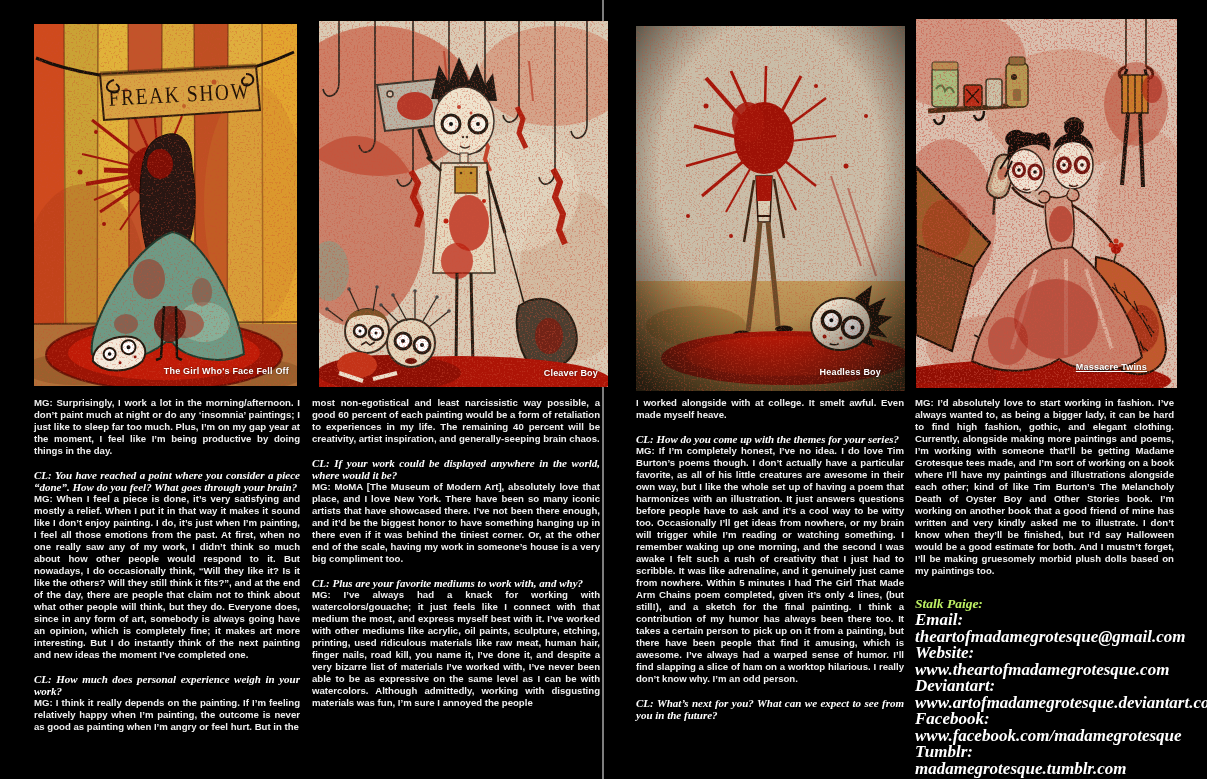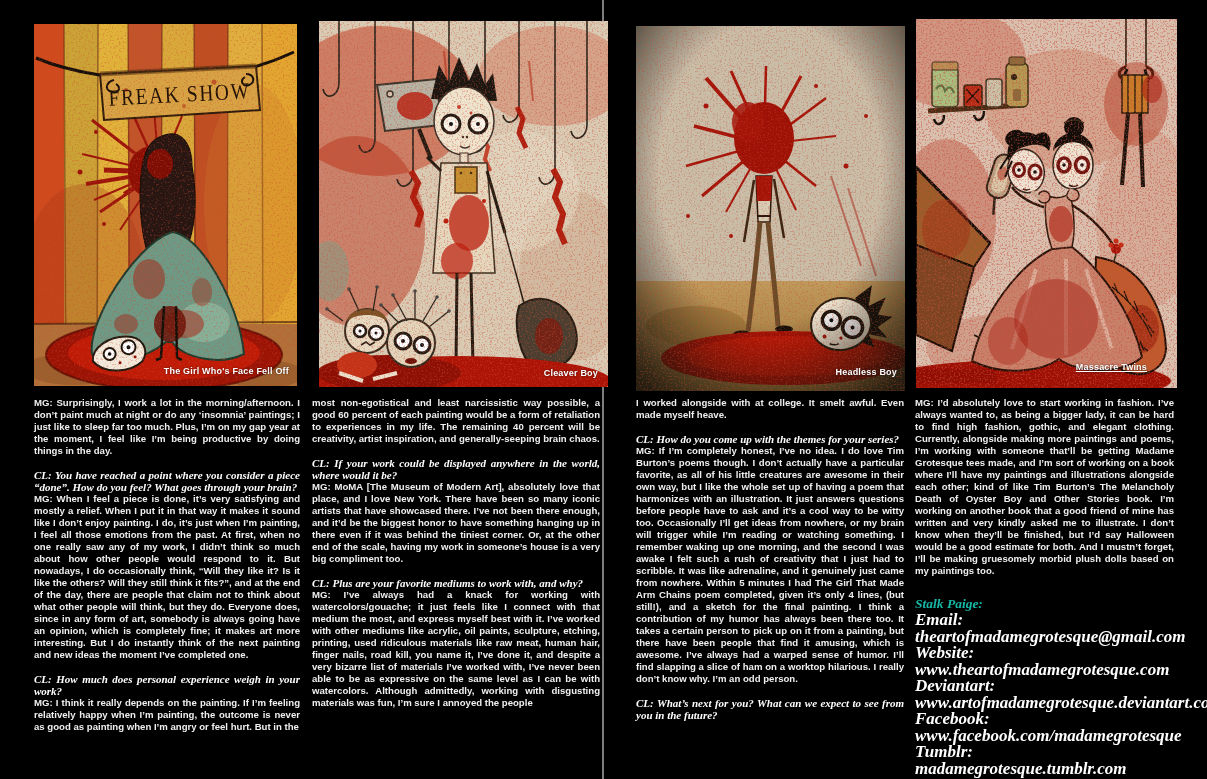--- a/index.html
+++ b/index.html
@@ -13,39 +13,39 @@
   .p1{left:34px;top:24px;width:263px;height:362px;}
   .p2{left:311px;top:21px;width:289px;height:366px;padding-left:8px;}
   .p3{left:636px;top:26px;width:269px;height:365px;}
   .p4{left:916px;top:19px;width:261px;height:369px;}
   .panel-caption{
     position:absolute;color:#fff;font:bold 9px "Liberation Sans",sans-serif;
     letter-spacing:.2px;text-shadow:0 0 2px rgba(0,0,0,.65);white-space:nowrap;
   }
   .p1 .panel-caption{right:8px;bottom:10px;margin-top:9px;}
   .p2 .panel-caption{right:10px;bottom:9px;}
-  .p3 .panel-caption{right:8px;bottom:14px;}
+  .p3 .panel-caption{right:24px;bottom:14px;}
   .p4 .panel-caption{right:30px;bottom:16px;text-decoration:underline;}
   .col{
     position:absolute;top:397px;color:#efefef;font-weight:bold;font-size:9.6px;
     line-height:12px;text-align:justify;
   }
   .col1{left:34px;width:266px;}
   .col2{left:312px;width:288px;}
   .col3{left:636px;width:268px;}
   .col4{left:915px;width:259px;}
   .col p{margin:0;}
   .col p.question{
     font-family:"Liberation Serif",serif;font-style:italic;font-weight:bold;
     font-size:11px;line-height:12px;margin-top:12px;color:#fff;
   }
   .contact p{margin:0;}
   .stalk-title{
     font-family:"Liberation Serif",serif;font-style:italic;font-weight:bold;
-    font-size:13.5px;line-height:17px;margin-top:18px !important;color:#14b8a6;text-align:left;
+    font-size:13.5px;line-height:17px;margin-top:18px !important;color:#bef264;text-align:left;
   }
   .stalk-line{
     font-family:"Liberation Serif",serif;font-style:italic;font-weight:bold;
     font-size:17px;line-height:16.5px;color:#fff;text-align:left;
   }
 </style>
 </head>
 <body>
 
 <div class="gutter"></div>

